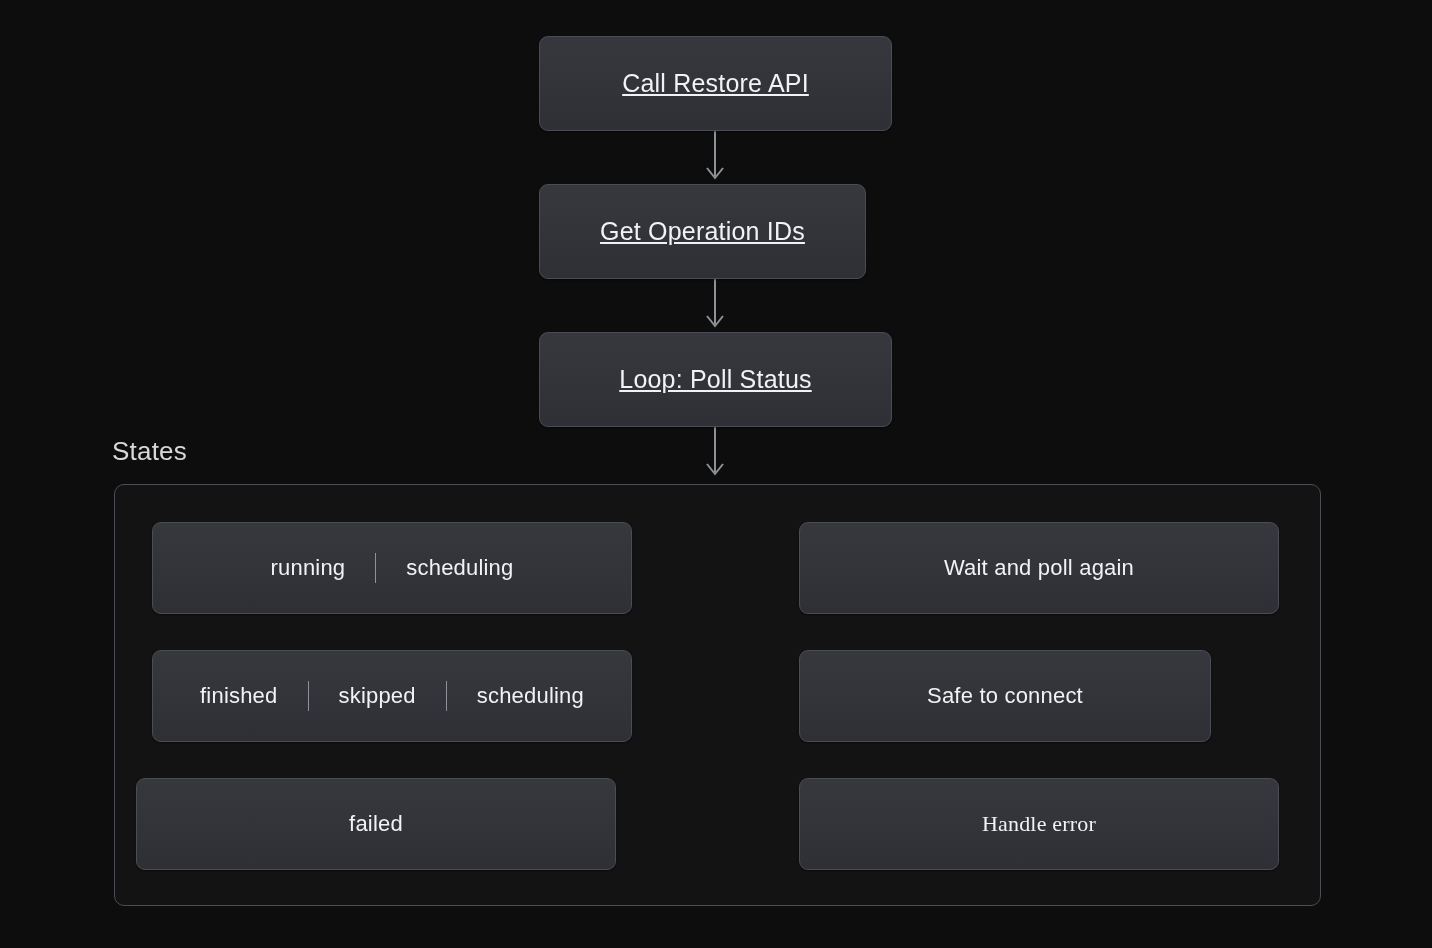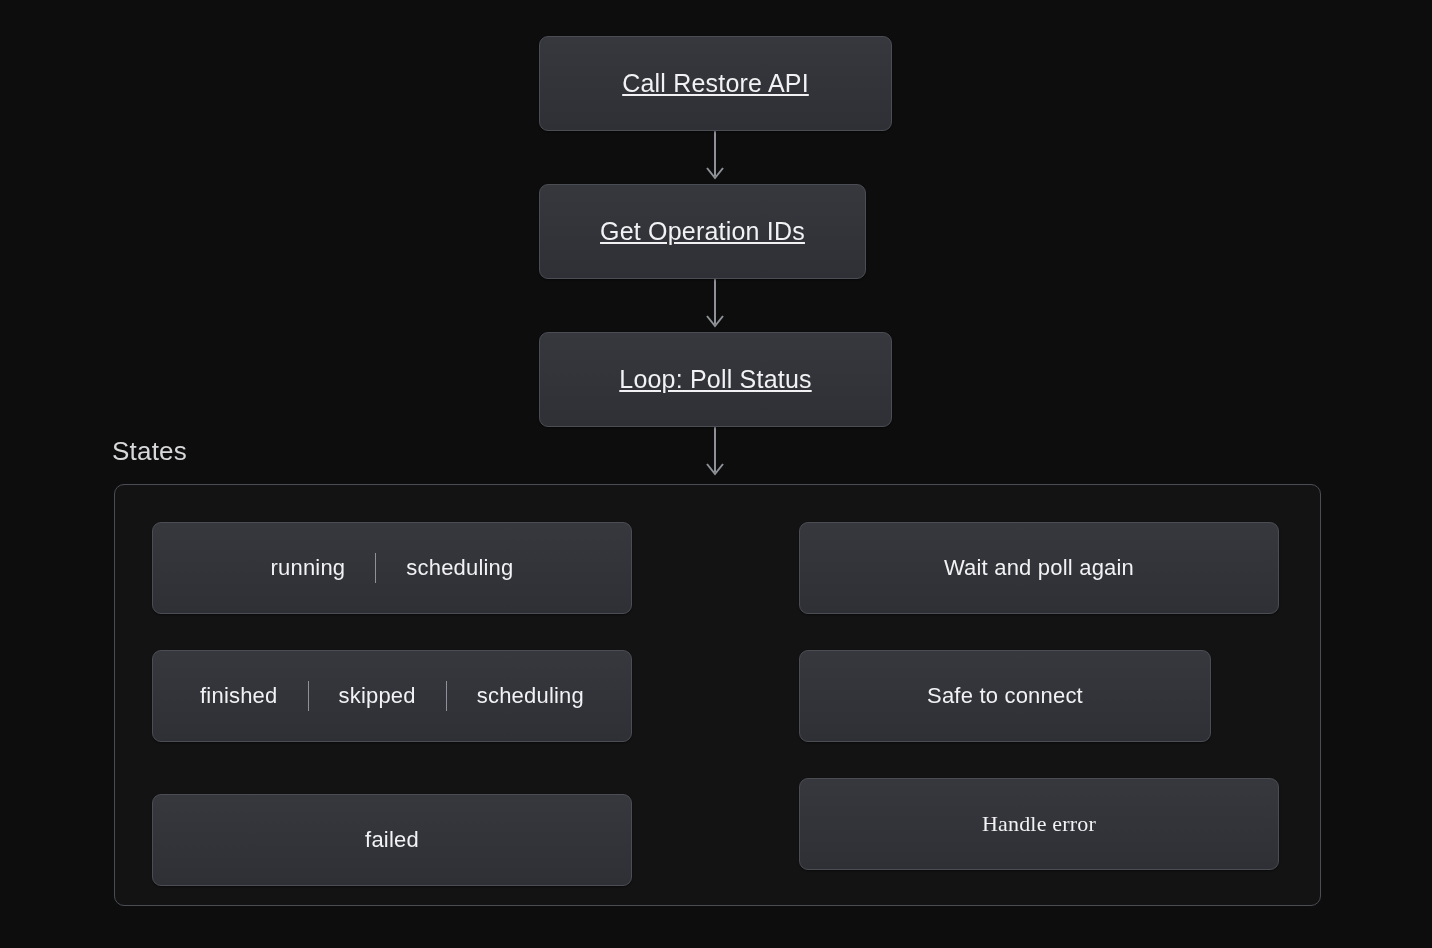--- a/index.html
+++ b/index.html
@@ -161,21 +161,21 @@
       <span class="state-token">skipped</span>
       <span class="state-sep"></span>
       <span class="state-token">scheduling</span>
     </div>
   </div>
 
   <div class="node node-action" style="left:799px; top:650px; width:412px; height:92px;">
     <span>Safe to connect</span>
   </div>
 
-  <div class="node node-state" style="left:152px; top:778px; width:480px; height:92px;margin-top:16px;">
+  <div class="node node-state" style="left:136px; top:778px; width:480px; height:92px;">
     <div class="state-inner">
       <span class="state-token">failed</span>
     </div>
   </div>
 
   <div class="node node-action" style="left:799px; top:778px; width:480px; height:92px;font-family:Liberation Serif, serif;">
     <span>Handle error</span>
   </div>
 
 </div>

